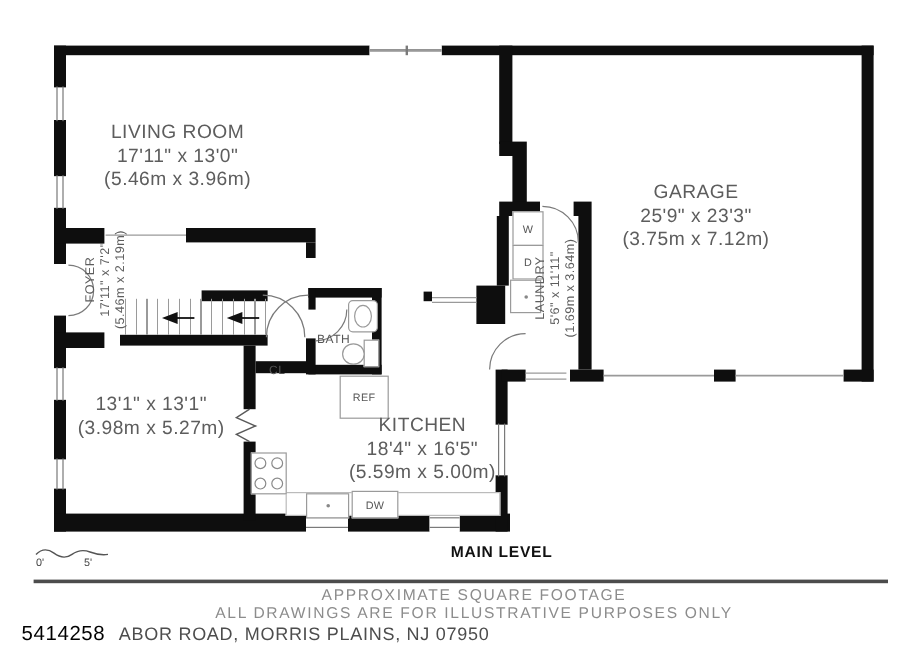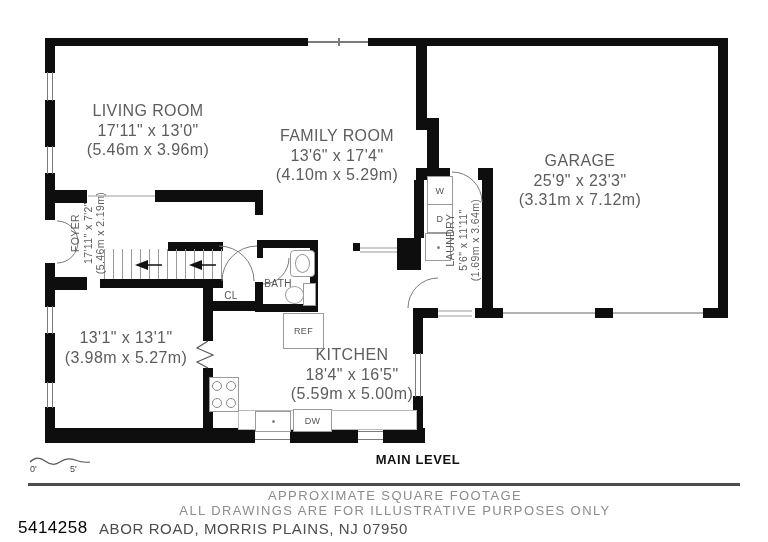--- a/index.html
+++ b/index.html
@@ -174,29 +174,24 @@
     <path d="M 202,260 L 189,265 L 202,270 Z" fill="#111"></path>
 
     <path d="M 30,462 q 7,-7 15,-1 t 15,1 t 15,-2 t 15,2" stroke="#555" fill="none" stroke-width="1.2"></path>
   </svg>
 
   <div class="room-label" style="left:68px;top:101px;width:160px">
     <div class="rn">LIVING ROOM</div>
     <div>17'11" x 13'0"</div>
     <div>(5.46m x 3.96m)</div>
   </div>
-  <div class="room-label" style="left:257px;top:126px;width:160px">
-    <div class="rn">FAMILY ROOM</div>
-    <div>13'6" x 17'4"</div>
-    <div>(4.10m x 5.29m)</div>
-  </div>
   <div class="room-label" style="left:500px;top:151px;width:160px">
     <div class="rn">GARAGE</div>
     <div>25'9" x 23'3"</div>
-    <div>(3.31m x 7.12m)</div>
+    <div>(3.75m x 7.12m)</div>
   </div>
   <div class="room-label" style="left:46px;top:328px;width:160px">
     <div>13'1" x 13'1"</div>
     <div>(3.98m x 5.27m)</div>
   </div>
   <div class="room-label" style="left:272px;top:345px;width:160px">
     <div class="rn">KITCHEN</div>
     <div>18'4" x 16'5"</div>
     <div>(5.59m x 5.00m)</div>
   </div>
@@ -204,21 +199,21 @@
     <div class="rn">FOYER</div>
     <div>17'11" x 7'2"</div>
     <div>(5.46m x 2.19m)</div>
   </div>
   <div class="room-label vrot" style="left:408px;top:219px;width:110px;height:42px;font-size:10.5px">
     <div class="rn">LAUNDRY</div>
     <div>5'6" x 11'11"</div>
     <div>(1.69m x 3.64m)</div>
   </div>
 
-  <div class="fxlabel" style="left:216px;top:290px;width:30px">CL</div>
+  <div class="fxlabel" style="left:216px;top:304px;width:30px">CL</div>
   <div class="fxlabel" style="left:257px;top:278px;width:42px">BATH</div>
 
   <div class="scale-num" style="left:30px;top:464px">0'</div>
   <div class="scale-num" style="left:70px;top:464px">5'</div>
 
   <div class="main-level">MAIN LEVEL</div>
 
 
   <div class="divider"></div>
   <div class="disc" style="top:503px">ALL DRAWINGS ARE FOR ILLUSTRATIVE PURPOSES ONLY</div>

